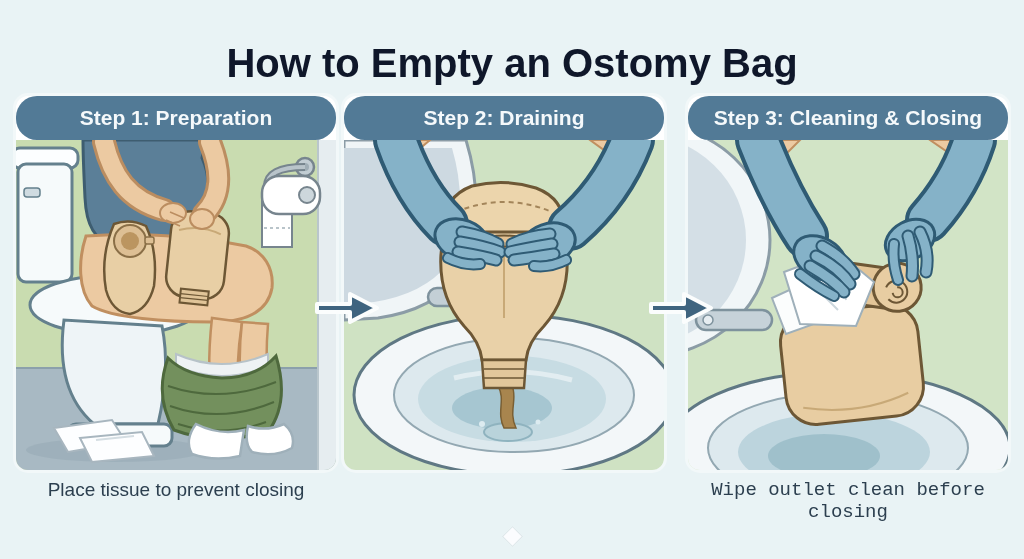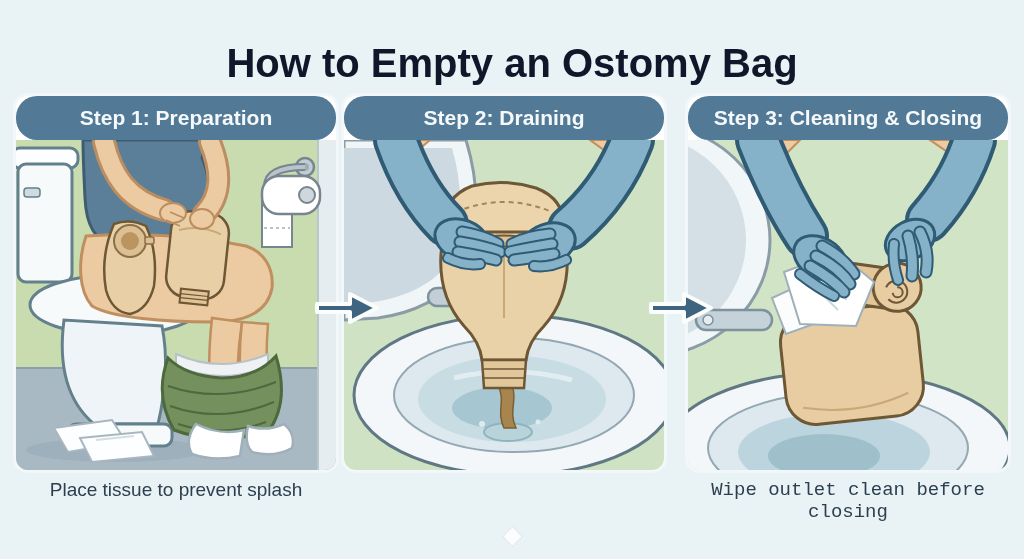--- a/index.html
+++ b/index.html
@@ -263,18 +263,18 @@
     <svg viewBox="0 0 66 34">
         <path d="M3 13 H36 V3 L63 17 L36 31 V21 H3 Z" fill="#3f647f" stroke="#fbfdfd" stroke-width="4" stroke-linejoin="round"></path>
       </svg>
   </div>
   <div class="arrow a2">
     <svg viewBox="0 0 66 34">
         <path d="M3 13 H36 V3 L63 17 L36 31 V21 H3 Z" fill="#3f647f" stroke="#fbfdfd" stroke-width="4" stroke-linejoin="round"></path>
       </svg>
   </div>
 
-  <div class="caption c1">Place tissue to prevent splash</div>
+  <div class="caption c1">Place tissue to prevent closing</div>
   <div class="caption c3">Wipe outlet clean before closing</div>
 
   <div class="sparkle"></div>
 
 </div>
 
 </body></html>

